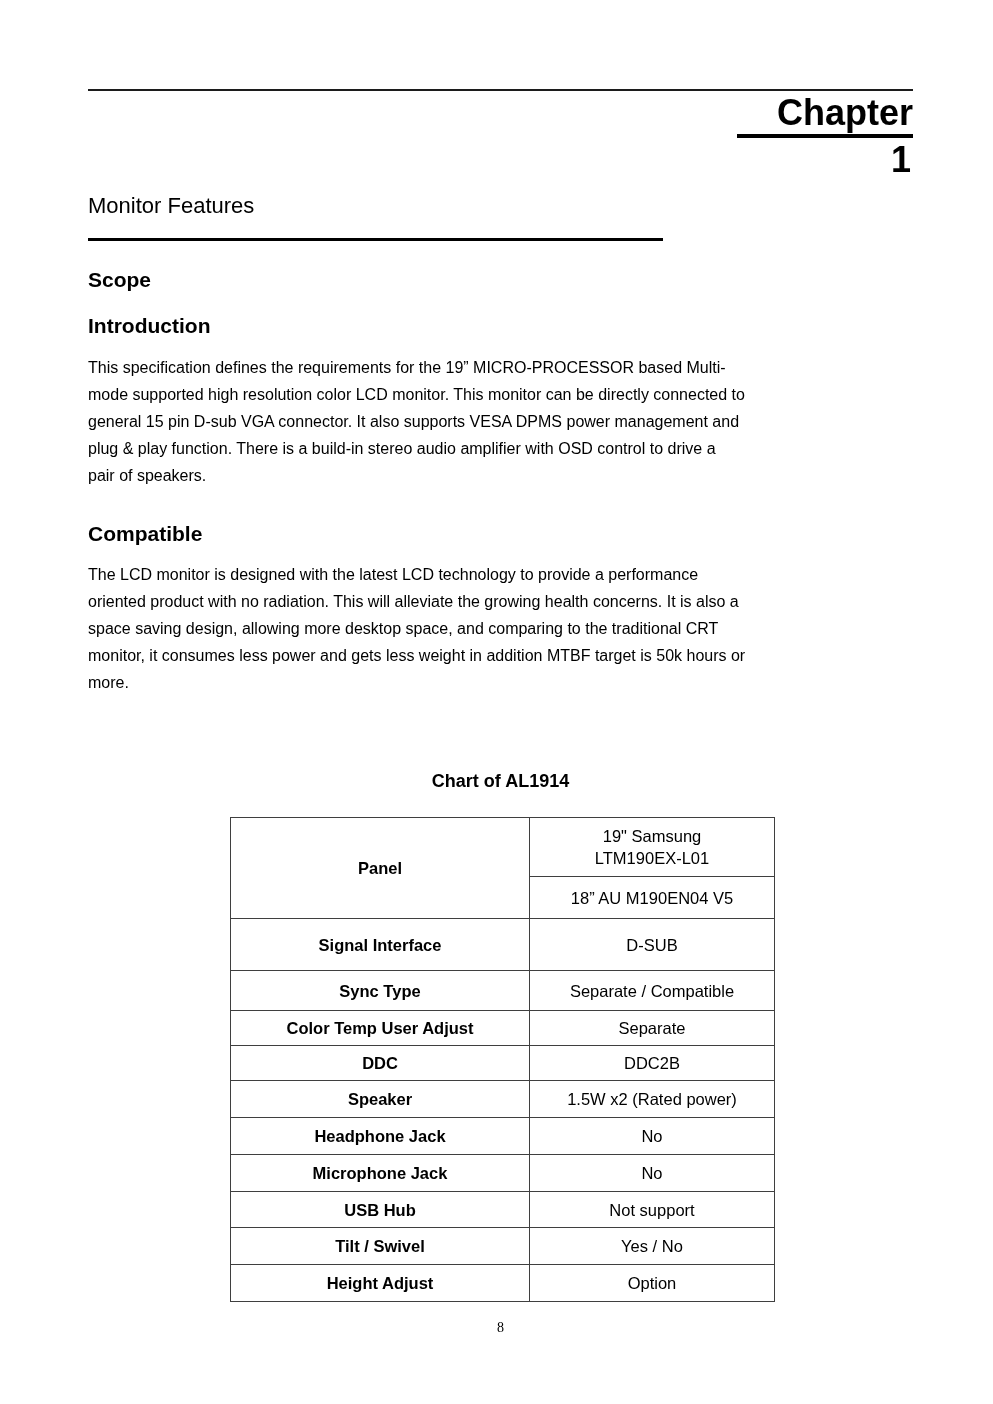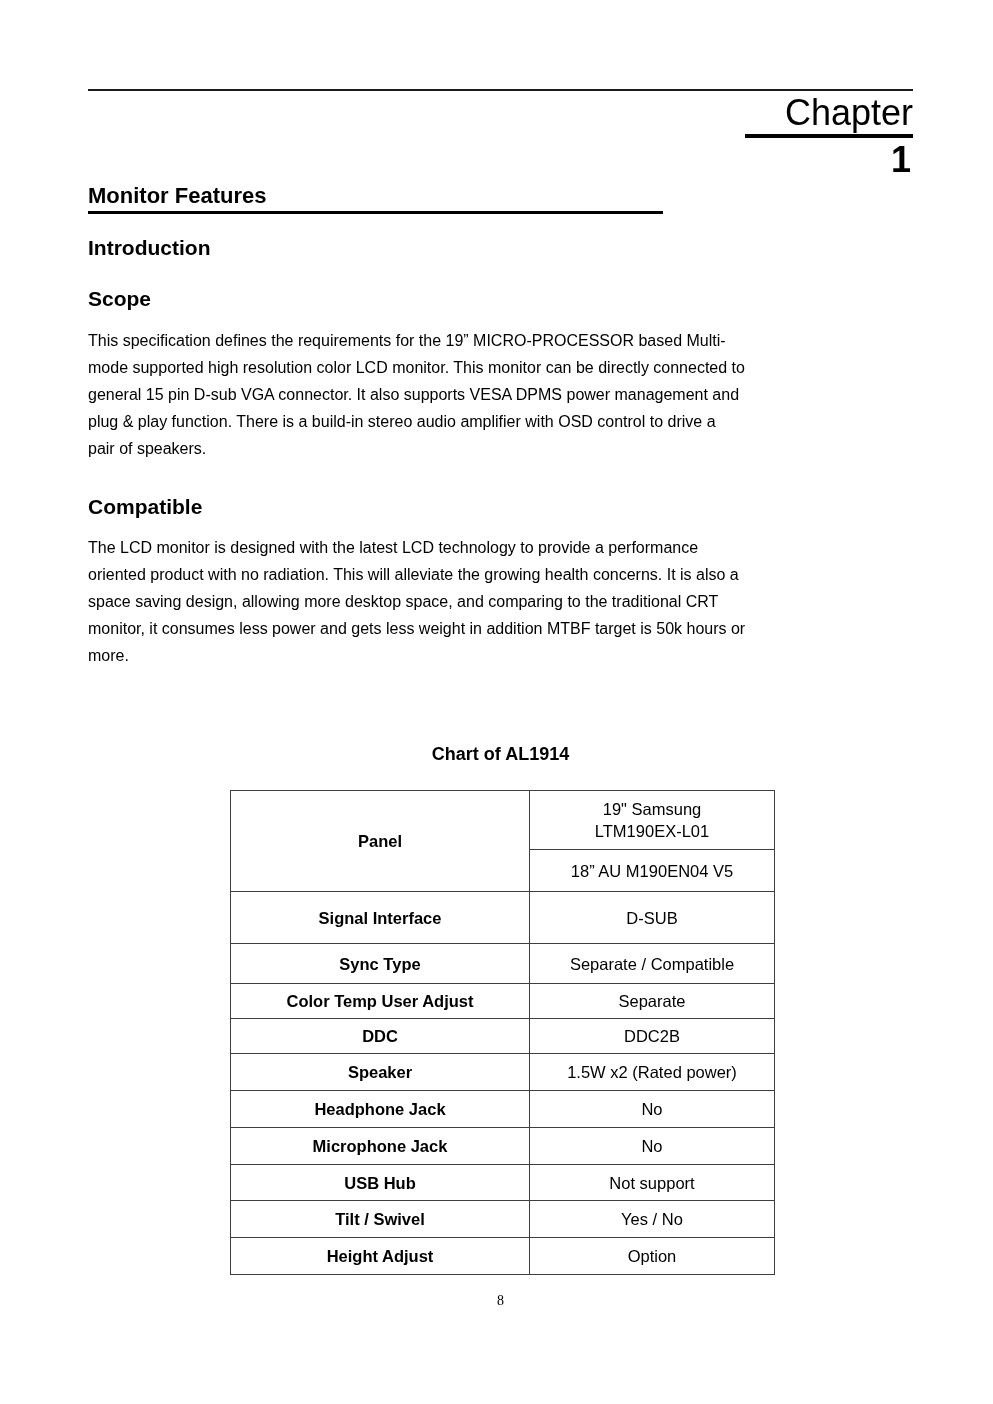--- a/index.html
+++ b/index.html
@@ -6,28 +6,28 @@
   html, body { margin: 0; padding: 0; background: #ffffff; }
   body { font-family: "Liberation Sans", "DejaVu Sans", sans-serif; color: #000; }
   .page {
     width: 993px; height: 1404px; background: #fff;
     padding: 0 80px 0 88px; position: relative; overflow: hidden;
   }
   .top-rule { margin-top: 89px; border-top: 2px solid #1c1c1c; height: 0; }
 
   .chapter-block { text-align: right; margin-top: 1px; }
   .chapter-title {
-    display: inline-block; font-size: 36px; font-weight: normal; line-height: 1.15;
+    display: inline-block; font-size: 36px; font-weight: bold; line-height: 1.15;
     border-bottom: 4px solid #000; padding-left: 40px; padding-bottom: 1px;
   }
   .chapter-number { font-size: 36px; font-weight: bold; line-height: 1.15; margin-top: 1px; padding-right: 2px; }
 
   .mf-heading {
-    margin-top: 3px; width: 575px; border-bottom: 3px solid #000;
-    padding-bottom: 3px; font-size: 22px; font-weight: bold; line-height: 1.1;
+    margin-top: 13px; width: 575px; border-bottom: 3px solid #000;
+    padding-bottom: 20px; font-size: 22px; font-weight: normal; line-height: 1.1;
   }
   .h2 { font-size: 21px; font-weight: bold; line-height: 1.15; }
   .h-intro { margin-top: 22px; }
   .h-scope { margin-top: 27px; }
   .h-desc  { margin-top: 33px; }
   .para {
     margin-top: 16px; font-size: 16px; line-height: 27px;
     white-space: pre-line; width: 845px;
   }
   .para-desc { margin-top: 15px; }
@@ -60,23 +60,23 @@
 
   <div class="top-rule"></div>
 
   <div class="chapter-block">
     <span class="chapter-title">Chapter</span>
     <div class="chapter-number">1</div>
   </div>
 
   <div class="mf-heading">Monitor Features</div>
 
+  <div class="h2 h-scope">Scope</div>
+
   <div class="h2 h-intro">Introduction</div>
-
-  <div class="h2 h-scope">Scope</div>
   <div class="para">This specification defines the requirements for the 19” MICRO-PROCESSOR based Multi-
 mode supported high resolution color LCD monitor. This monitor can be directly connected to
 general 15 pin D-sub VGA connector. It also supports VESA DPMS power management and
 plug &amp; play function. There is a build-in stereo audio amplifier with OSD control to drive a
 pair of speakers.</div>
 
   <div class="h2 h-desc">Compatible</div>
   <div class="para para-desc">The LCD monitor is designed with the latest LCD technology to provide a performance
 oriented product with no radiation. This will alleviate the growing health concerns. It is also a
 space saving design, allowing more desktop space, and comparing to the traditional CRT

